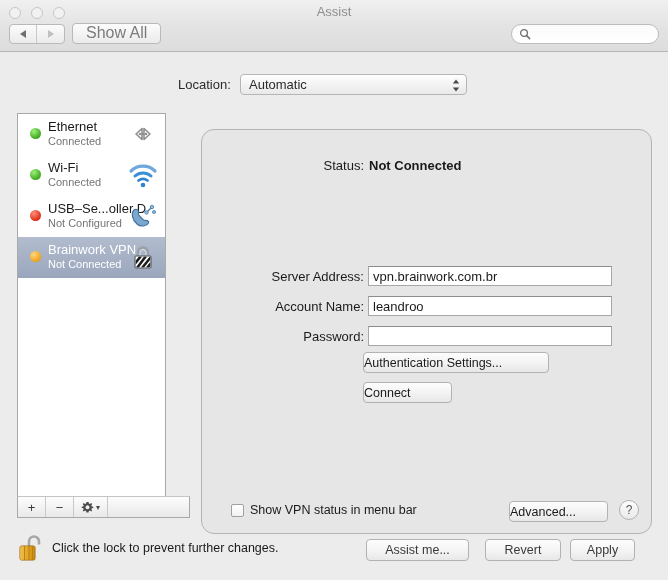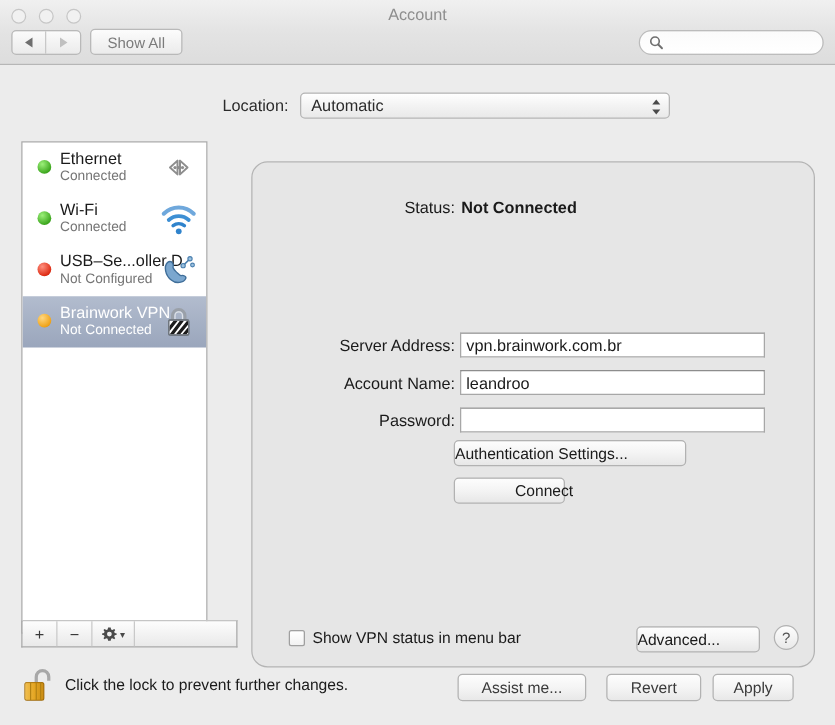--- a/index.html
+++ b/index.html
@@ -57,22 +57,22 @@
   #nav-back { border-right: 1px solid #c8c8c8; }
   .tri { width: 0; height: 0; }
   .tri-l { border-top: 4px solid transparent; border-bottom: 4px solid transparent; border-right: 6px solid #6e6e6e; }
   .tri-r { border-top: 4px solid transparent; border-bottom: 4px solid transparent; border-left: 6px solid #c0c0c0; }
 
   #show-all {
     position: absolute; left: 72px; top: 23px;
     height: 21px; padding: 0 13px;
     border: 1px solid #b9b9b9; border-radius: 4px;
     background: linear-gradient(to bottom, #fcfcfc, #ebebeb);
-    font-size: 12px; color: #7b7b7b;
-    display: flex; align-items: center;
+    font-size: 16px; color: #7b7b7b;
+    display: flex; align-items: flex-start;
     box-sizing: border-box;
   }
 
   #search-field {
     position: absolute; left: 511px; top: 24px;
     width: 148px; height: 20px;
     border: 1px solid #bcbcbc; border-radius: 10px;
     background: linear-gradient(to bottom,#fbfbfb,#ffffff);
     box-sizing: border-box;
   }
@@ -88,21 +88,21 @@
     font-size: 11px; color: #333;
   }
 
   
   #location-label {
     position: absolute; left: 178px; top: 77px;
     font-size: 13px; color: #2b2b2b;
   }
   #location-popup {
     position: absolute; left: 240px; top: 74px;
-    width: 296px; height: 21px;
+    width: 227px; height: 21px;
     border: 1px solid #b5b5b5; border-radius: 4px;
     background: linear-gradient(to bottom, #ffffff 0%, #f3f3f3 50%, #e9e9e9 100%);
     box-sizing: border-box;
   }
   #location-value {
     position: absolute; left: 8px; top: 2px;
     font-size: 13px; color: #2b2b2b;
   }
   #location-arrows {
     position: absolute; right: 6px; top: 4px;
@@ -216,21 +216,21 @@
     position: absolute;
     height: 21px;
     border: 1px solid #b2b2b2; border-radius: 4px;
     background: linear-gradient(to bottom, #fdfdfd 0%, #f4f4f4 48%, #e7e7e7 100%);
     font-size: 12.5px; color: #1a1a1a;
     display: flex; align-items: center; justify-content: flex-start;
     box-sizing: border-box;
     white-space: nowrap;
   }
   #auth-btn    { left: 161px; top: 222px; width: 186px; }
-  #connect-btn { left: 161px; top: 252px; width: 89px; padding-left: 48px; }
+  #connect-btn { left: 161px; top: 252px; width: 89px; }
 
   #vpn-checkbox-row {
     position: absolute; left: 29px; top: 373px;
     display: flex; align-items: center;
   }
   #vpn-checkbox {
     width: 13px; height: 13px;
     border: 1px solid #a0a0a0; border-radius: 2px;
     background: linear-gradient(to bottom, #ffffff, #f2f2f2);
     box-sizing: border-box;
@@ -272,21 +272,21 @@
 </head>
 <body>
 
 <div id="window">
 
   <div id="titlebar">
     <div class="traffic" id="tl-close"></div>
     <div class="traffic" id="tl-min"></div>
     <div class="traffic" id="tl-max"></div>
 
-    <div id="win-title">Account</div>
+    <div id="win-title">Assist</div>
 
     <div id="nav-group">
       <div class="nav-btn" id="nav-back">
         <span class="tri tri-l"></span>
       </div>
       <div class="nav-btn" id="nav-fwd">
         <span class="tri tri-r"></span>
       </div>
     </div>
 

